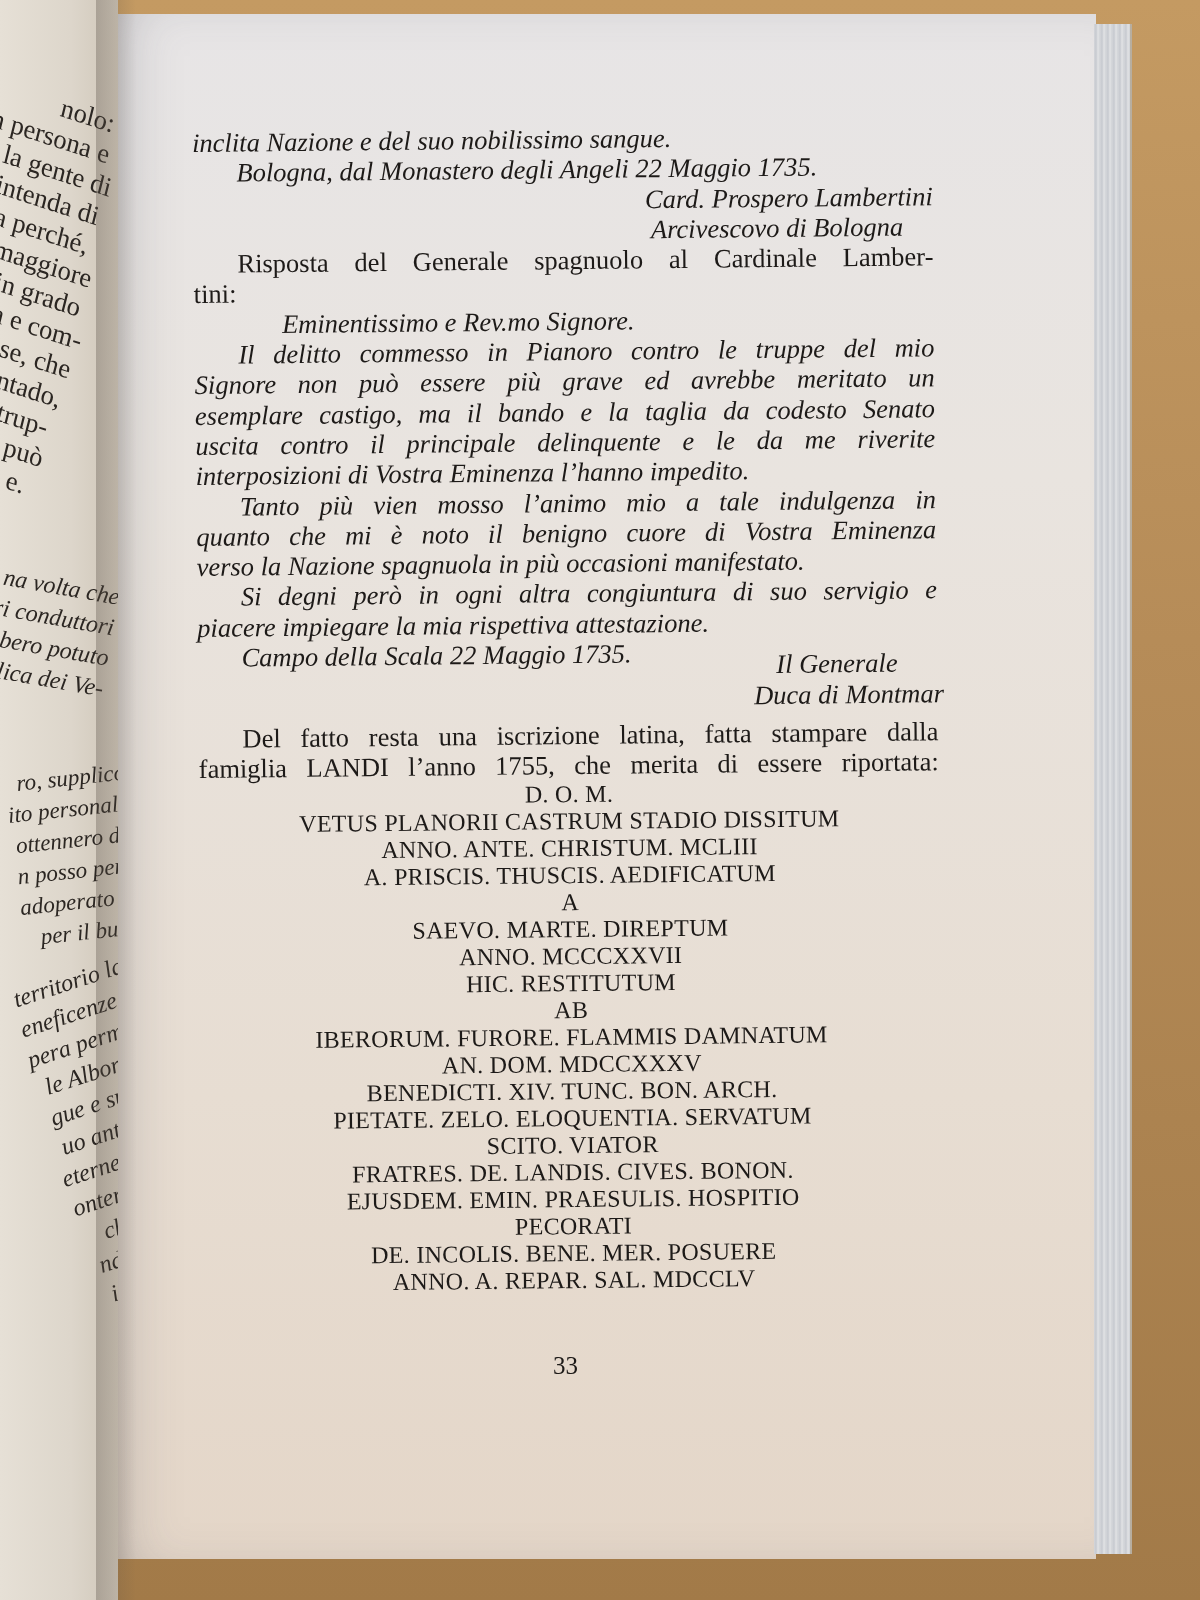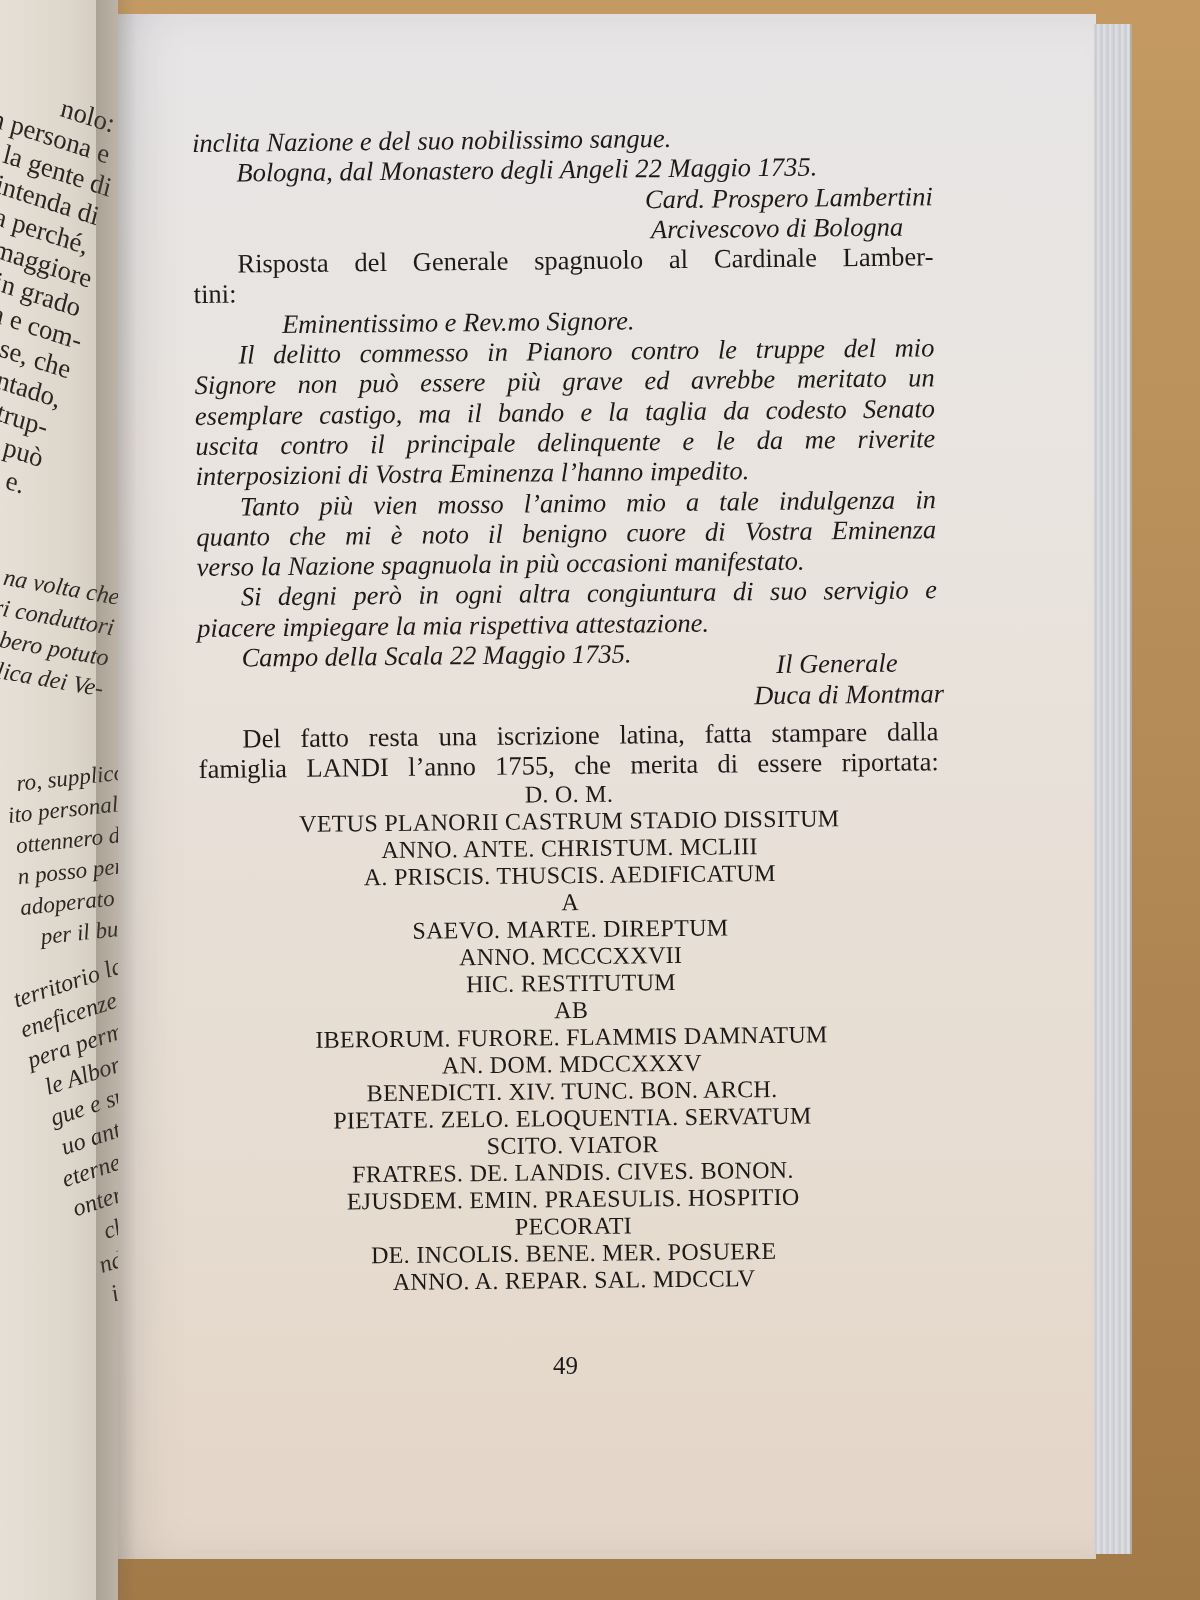--- a/index.html
+++ b/index.html
@@ -174,13 +174,13 @@
     <div class="insc-line">PIETATE. ZELO. ELOQUENTIA. SERVATUM</div>
     <div class="insc-line">SCITO. VIATOR</div>
     <div class="insc-line">FRATRES. DE. LANDIS. CIVES. BONON.</div>
     <div class="insc-line">EJUSDEM. EMIN. PRAESULIS. HOSPITIO</div>
     <div class="insc-line">PECORATI</div>
     <div class="insc-line">DE. INCOLIS. BENE. MER. POSUERE</div>
     <div class="insc-line">ANNO. A. REPAR. SAL. MDCCLV</div>
   </div>
 </div>
 
-<div class="page-number">49</div>
+<div class="page-number">33</div>
 
 </body></html>

